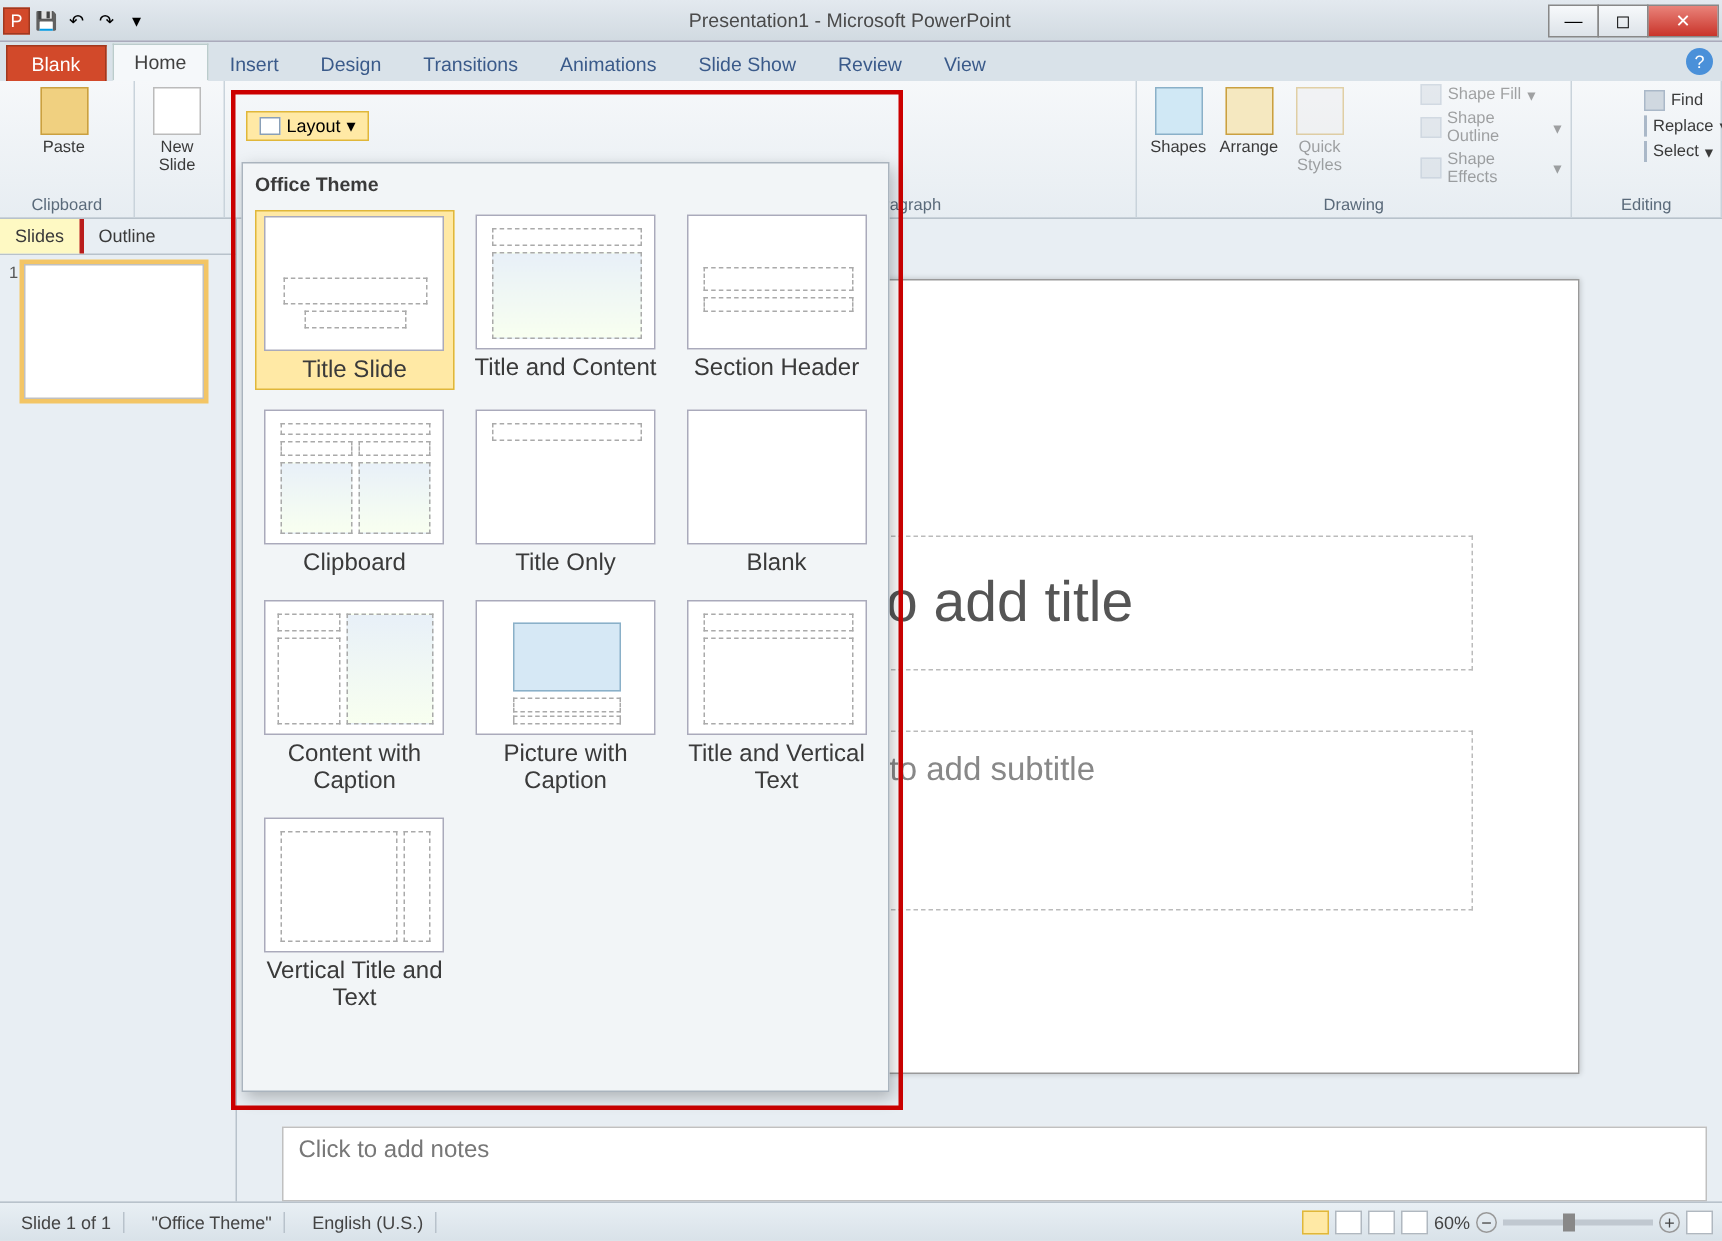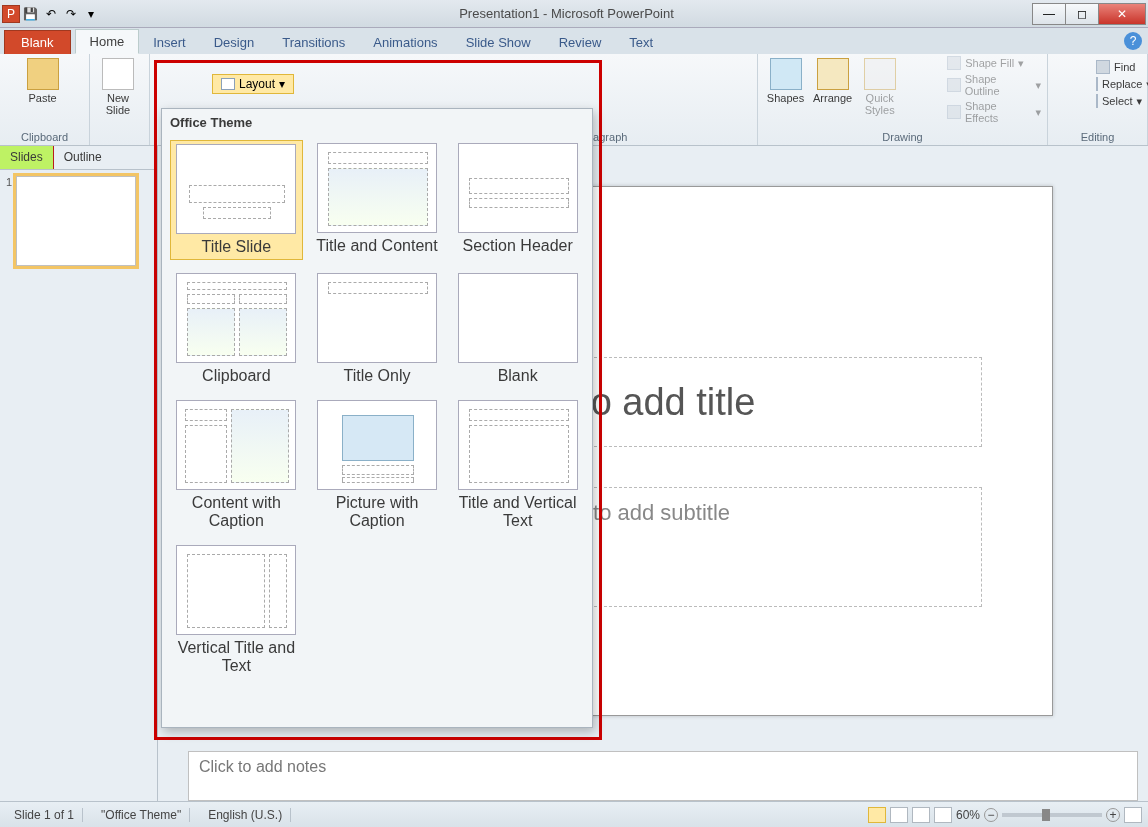--- a/index.html
+++ b/index.html
@@ -27,32 +27,32 @@
   .group-label { font-size:11px; color:#5a6a7a; text-align:center; margin-top:2px; }
   .group-top { display:flex; gap:4px; flex:1; align-items:flex-start; }
   .bigbtn { width:44px; display:flex; flex-direction:column; align-items:center; gap:2px; padding:2px; }
   .bigbtn .lbl { font-size:11px; color:#3a3a3a; text-align:center; line-height:1.1; }
   .bigbtn .ico { width:32px; height:32px; background:#f0d080; border:1px solid #caa040; }
   .smallbtns { display:flex; flex-direction:column; gap:3px; }
   .smallbtn { font-size:11px; color:#3a3a3a; display:flex; align-items:center; gap:4px;padding-left:42px; }
   .smallbtn .ic { width:14px; height:14px; background:#d0d8e0; border:1px solid #aab8c8; }
 
   
-  .layout-btn { position:absolute; left:164px; top:74px; background:#ffe9a5; border:1px solid #e0b73a; padding:2px 8px; font-size:12px; display:flex; align-items:center; gap:4px; z-index:20;margin-left:48px; }
+  .layout-btn { position:absolute; left:164px; top:74px; background:#ffe9a5; border:1px solid #e0b73a; padding:2px 8px; font-size:12px; display:flex; align-items:center; gap:4px; z-index:20; }
   .layout-btn .ic { width:14px; height:12px; background:#fff; border:1px solid #8aa0b8; }
 
   
   .red-box { position:absolute; left:154px; top:60px; width:448px; height:680px; border:3px solid #c00; z-index:15; pointer-events:none; }
 
   
   .workspace { position:absolute; top:146px; left:0; right:0; bottom:26px; display:flex; }
   .left-panel { width:158px; background:#e8eef3; border-right:1px solid #b8c2cb; display:flex; flex-direction:column; }
   .panel-tabs { display:flex; height:24px; border-bottom:1px solid #b8c2cb; }
   .ptab { padding:4px 10px; font-size:12px; color:#3a3a3a; }
-  .ptab.active { background:#bef264; border-right:1px solid #b91c1c; }
+  .ptab.active { background:#fef9c3; border-right:3px solid #b91c1c; }
   .thumbs { padding:6px; }
   .thumb-row { display:flex; gap:4px; }
   .thumb-num { font-size:11px; color:#555; }
   .thumb { width:120px; height:90px; background:#fff; border:1px solid #c0c0c0; outline:3px solid #f3c565; }
 
   
   .slide-area { flex:1; background:#e8eef3; position:relative; padding:20px 30px; }
   .slide { background:#fff; width:800px; height:530px; margin:20px auto; border:1px solid #999; box-shadow:0 0 4px rgba(0,0,0,.2); position:relative; }
   .title-ph { position:absolute; left:70px; right:70px; top:170px; height:90px; border:1px dashed #bbb; display:flex; align-items:center; justify-content:center; font-size:38px; color:#555; }
   .sub-ph { position:absolute; left:70px; right:70px; top:300px; height:120px; border:1px dashed #bbb; display:flex; align-items:flex-start; justify-content:center; padding-top:12px; font-size:22px; color:#888; }
@@ -99,21 +99,21 @@
 
 <div class="ribbon-tabs">
   <div class="file-tab">Blank</div>
   <div class="tab active">Home</div>
   <div class="tab">Insert</div>
   <div class="tab">Design</div>
   <div class="tab">Transitions</div>
   <div class="tab">Animations</div>
   <div class="tab">Slide Show</div>
   <div class="tab">Review</div>
-  <div class="tab">Text</div>
+  <div class="tab">View</div>
   <div class="help-icon">?</div>
 </div>
 
 <div class="ribbon">
   <div class="group" style="width:90px;align-items:center;">
     <div class="group-top">
       <div class="bigbtn">
         <div class="ico"></div>
         <div class="lbl">Paste</div>
       </div>

